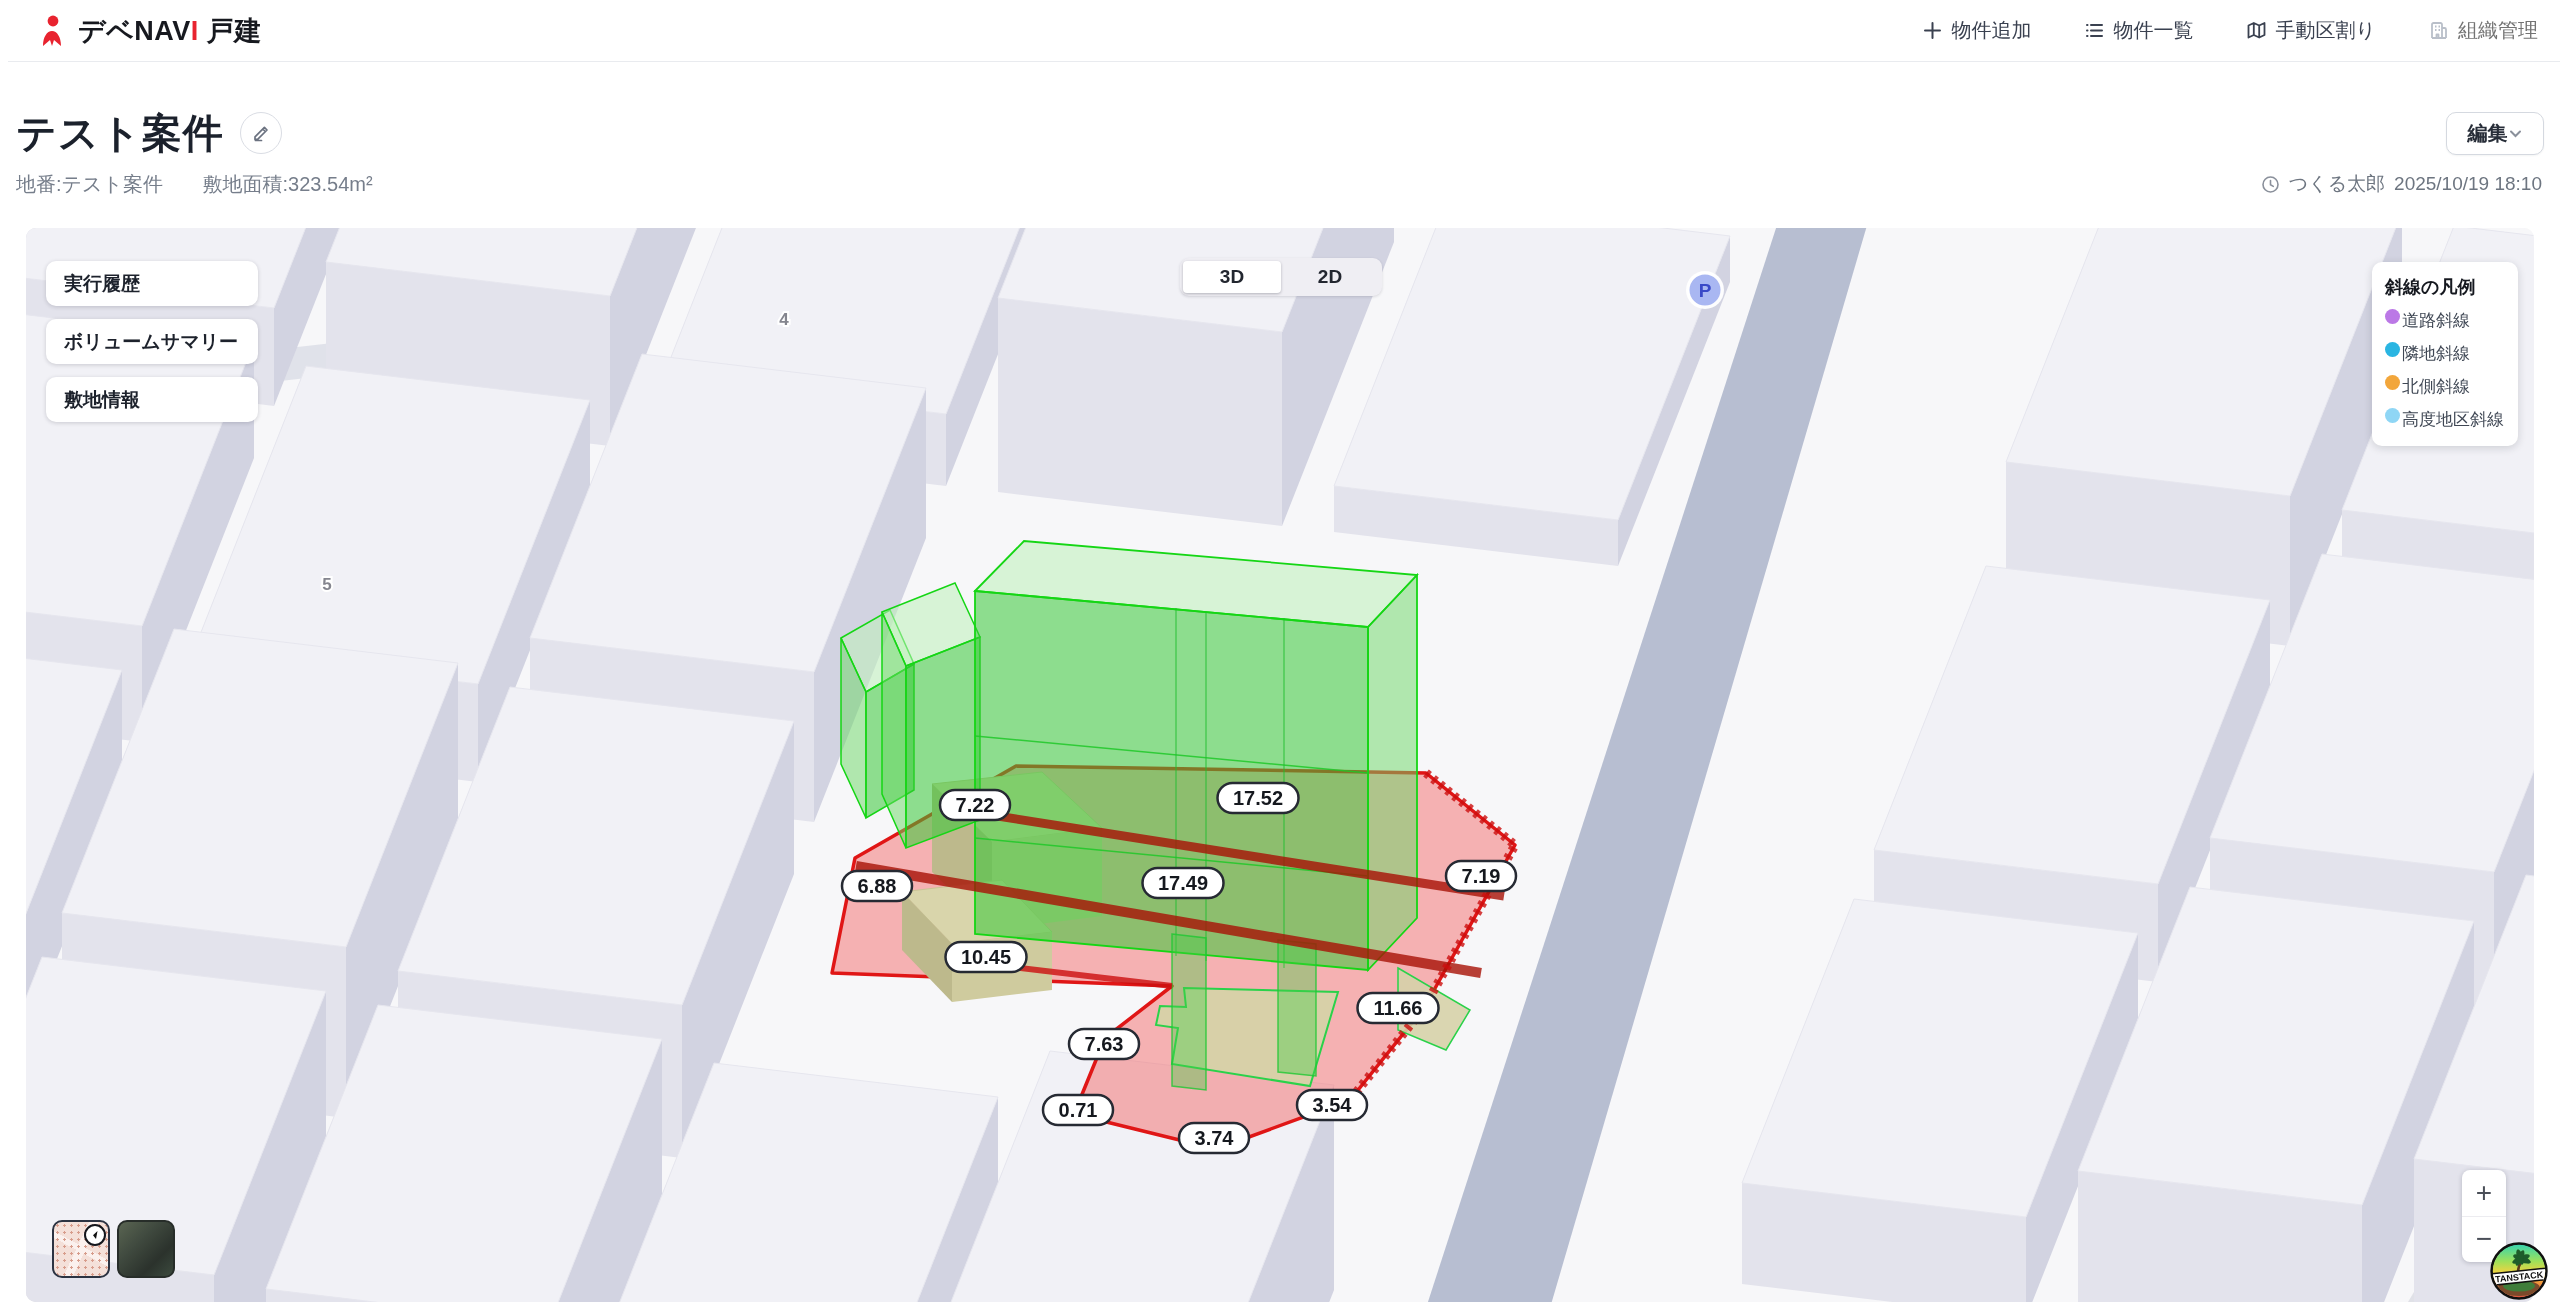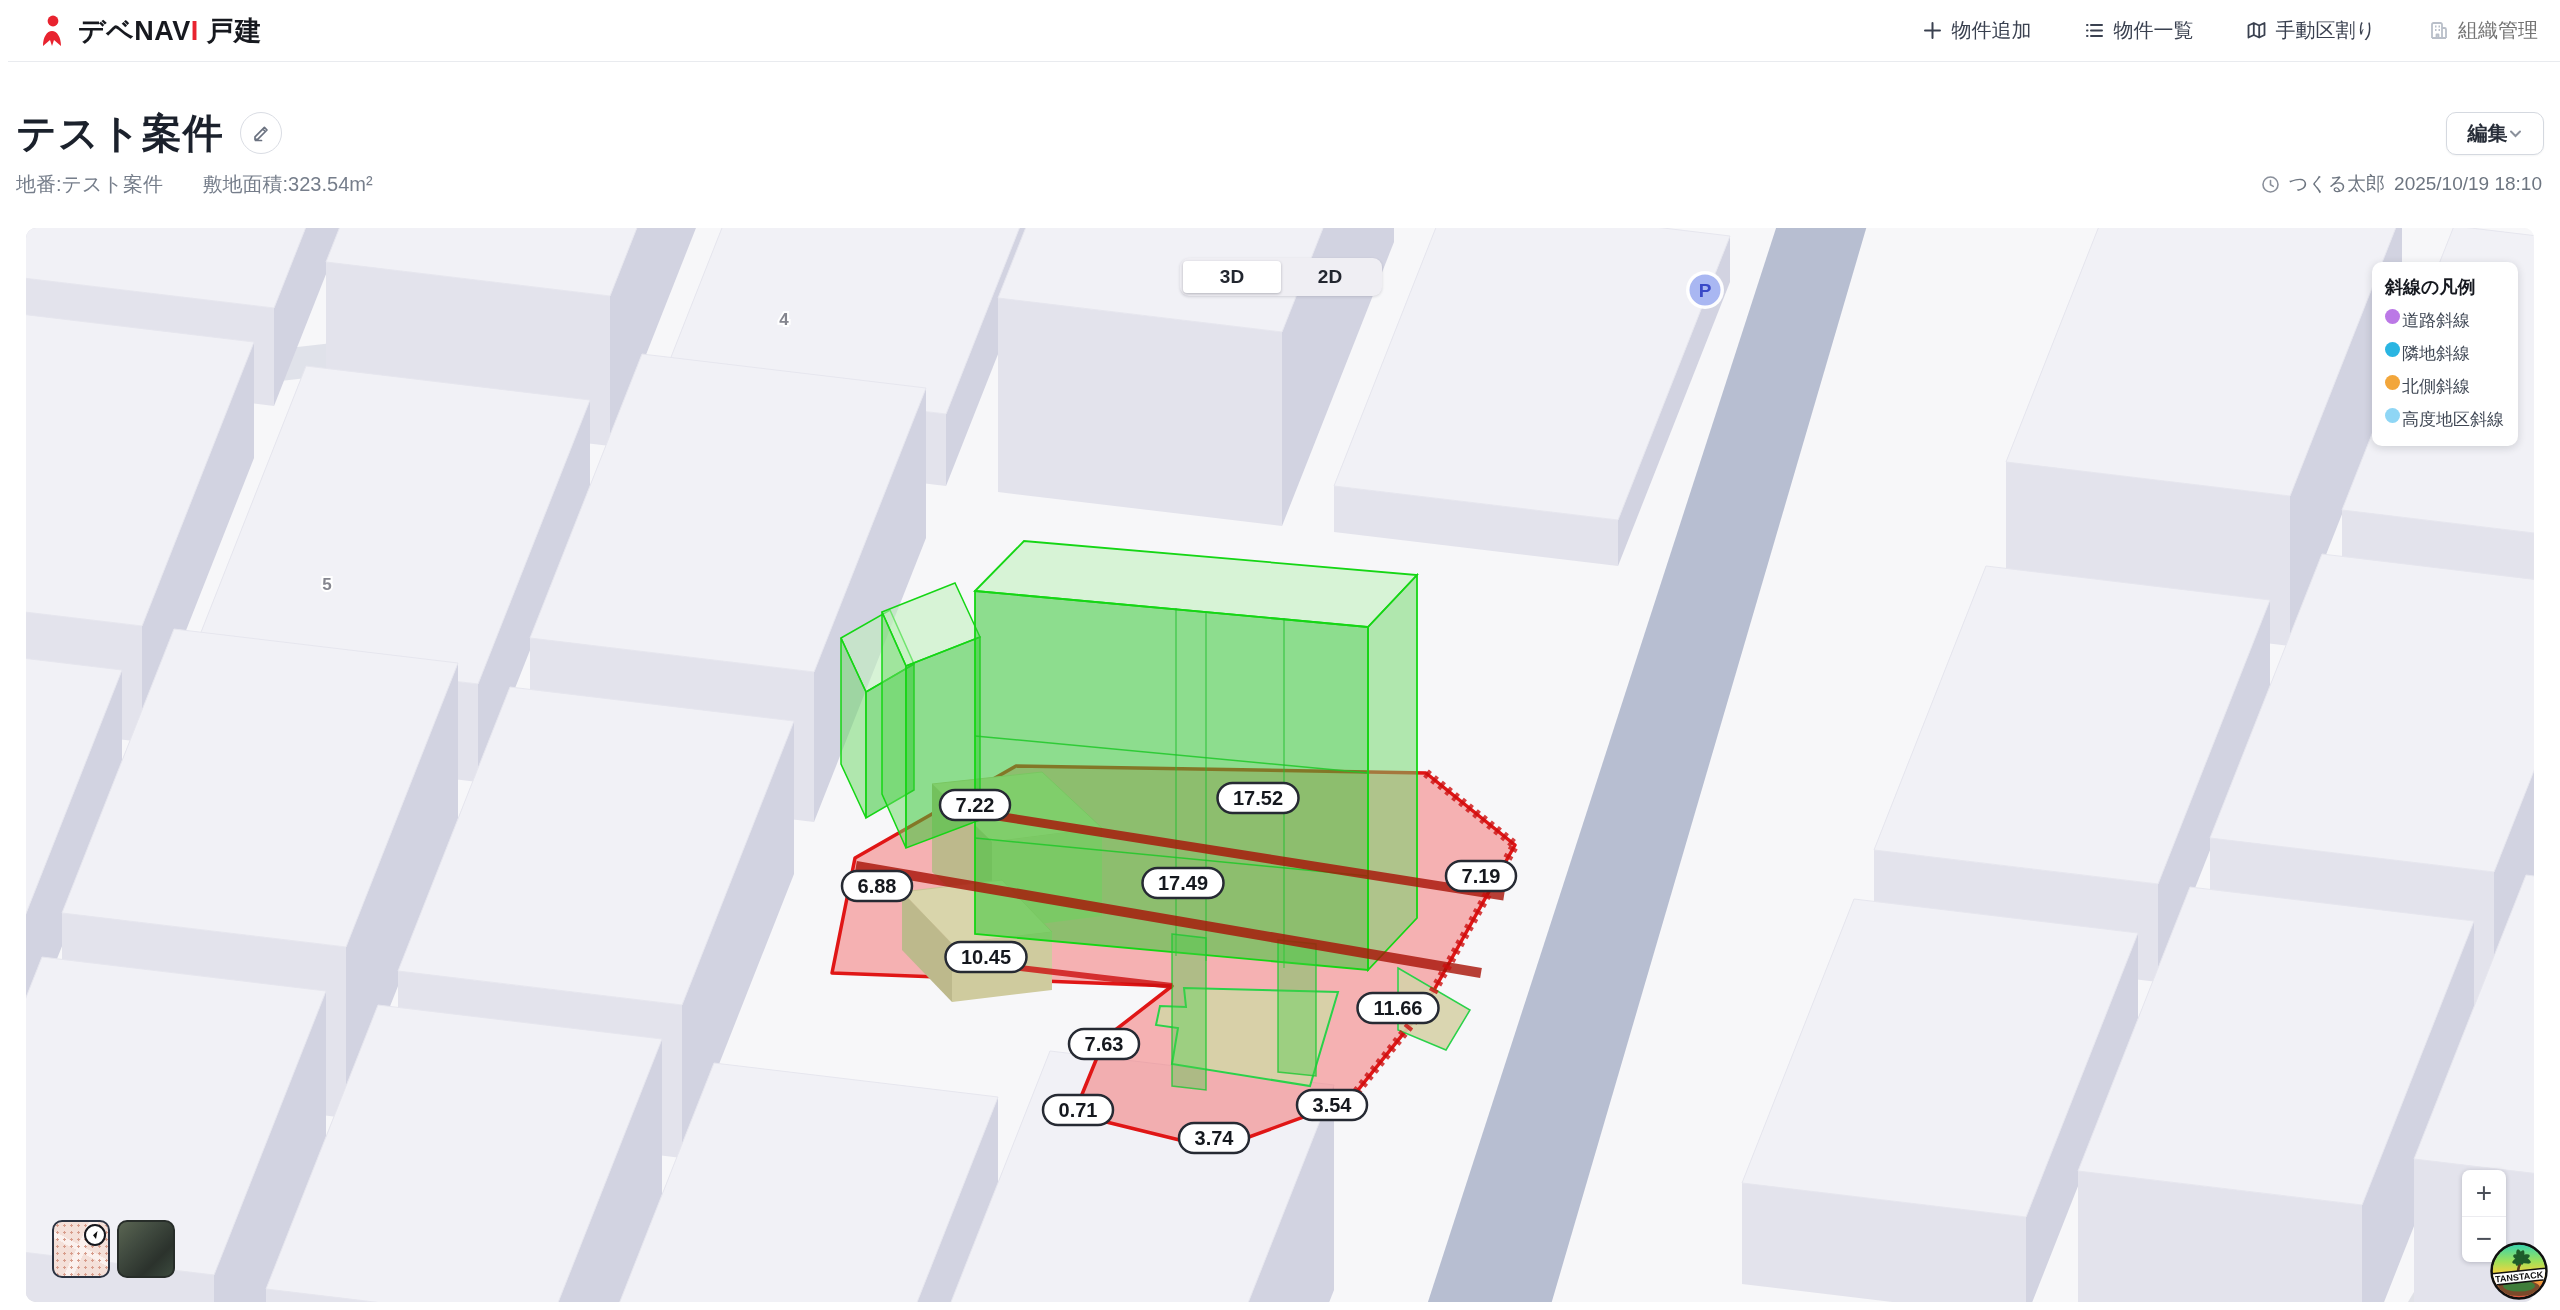--- a/index.html
+++ b/index.html
@@ -341,20 +341,25 @@
         <g>
           <rect x="1153" y="895" width="70" height="30" rx="15" fill="#ffffff" stroke="#262a33" stroke-width="2.5"></rect>
           <text x="1188" y="910" font-size="20" font-weight="800" fill="#15181e" text-anchor="middle" dy="7">3.74</text>
         </g>
         <g>
           <rect x="1271" y="862" width="70" height="30" rx="15" fill="#ffffff" stroke="#262a33" stroke-width="2.5"></rect>
           <text x="1306" y="877" font-size="20" font-weight="800" fill="#15181e" text-anchor="middle" dy="7">3.54</text>
         </g>
       </svg>
 
+    <div class="panels">
+      <div class="panel-btn">実行履歴</div>
+      <div class="panel-btn">ボリュームサマリー</div>
+      <div class="panel-btn">敷地情報</div>
+    </div>
 
     <div class="toggle">
       <div class="toggle-seg sel">3D</div>
       <div class="toggle-seg">2D</div>
     </div>
 
     <div class="legend">
       <div class="legend-title">斜線の凡例</div>
       <div class="legend-item">
         <span class="legend-dot" style="background: rgb(187, 120, 230);"></span>

